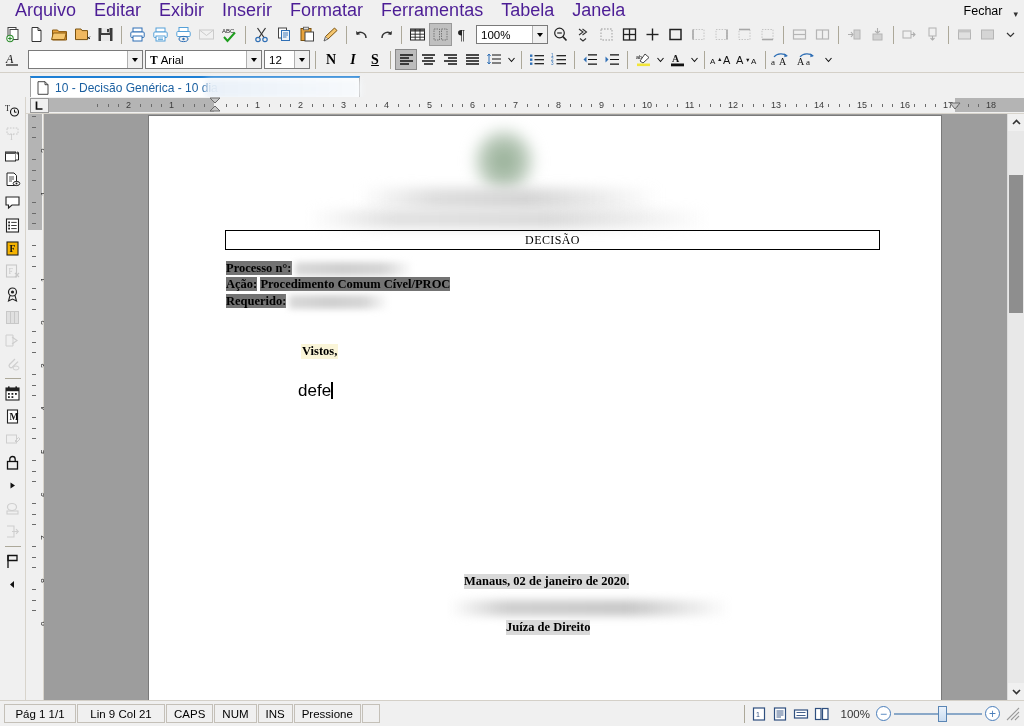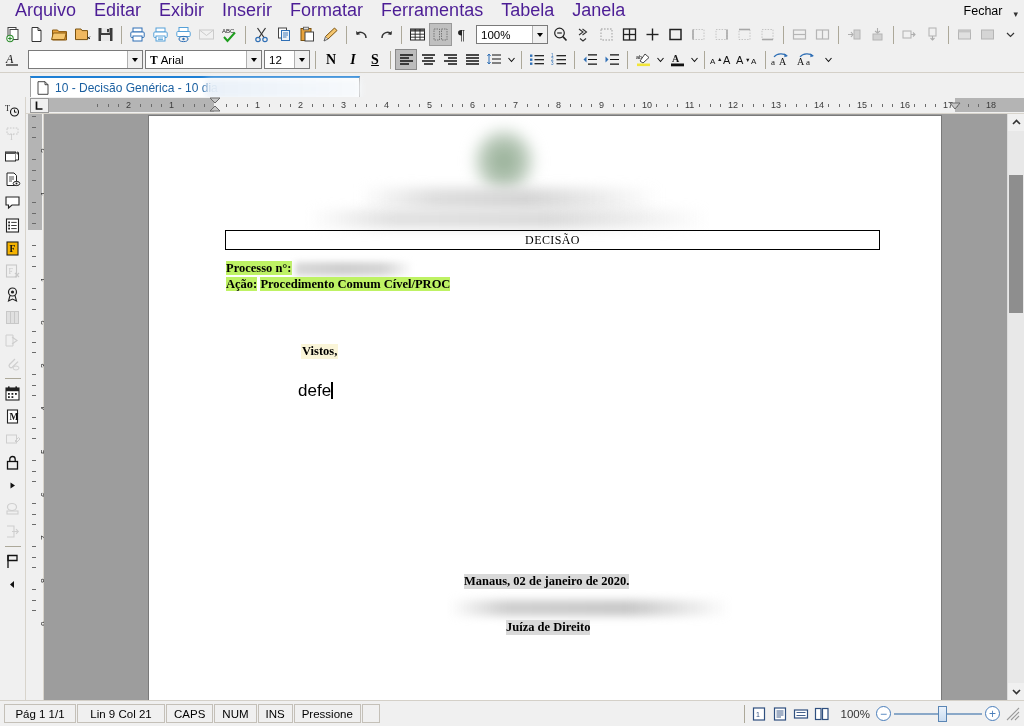--- a/index.html
+++ b/index.html
@@ -208,21 +208,21 @@
   .proc-block {
     position: absolute; left: 77px; top: 144px; font-size: 12.5px; line-height: 16.3px;
     font-weight: bold;
   }
   .proc-line { white-space: nowrap; position: relative; }
   .redact {
     display: inline-block; vertical-align: middle; height: 14px;
     background: linear-gradient(90deg,#d9d9d9,#cfcfcf 40%,#d6d6d6 75%, rgba(220,220,220,0));
     filter: blur(3.4px); margin-left: 3px; border-radius: 1px;
   }
-  .hl-gray { background: #bef264; }
+  .hl-gray { background: #737373; }
 
   .vistos {
     position: absolute; left: 152px; top: 228px; font-size: 12.5px;
     font-weight: bold; background: #faf5d8; padding: 0 1px;
   }
   .typed {
     position: absolute; left: 149px; top: 265px; font-size: 17px;
     font-family: "Liberation Sans", sans-serif; color: #000;
   }
   .caret {
@@ -1063,20 +1063,23 @@
             </div>
 
             <div class="proc-block doc-text">
               <div class="proc-line">
                 <span class="hl-gray">Processo n°:</span><span class="redact" style="width:118px;"></span>
               </div>
               <div class="proc-line">
                 <span class="hl-gray">Ação:</span>
                 <span class="hl-gray">Procedimento Comum Cível/PROC</span>
               </div>
+              <div class="proc-line">
+                <span class="hl-gray">Requerido:</span><span class="redact" style="width:100px;"></span>
+              </div>
             </div>
 
             <div class="vistos doc-text">Vistos,</div>
 
 
             <div class="typed">
               <span>defe</span><span class="caret"></span>
             </div>
 
             <div class="manaus doc-text">Manaus, 02 de janeiro de 2020.</div>

